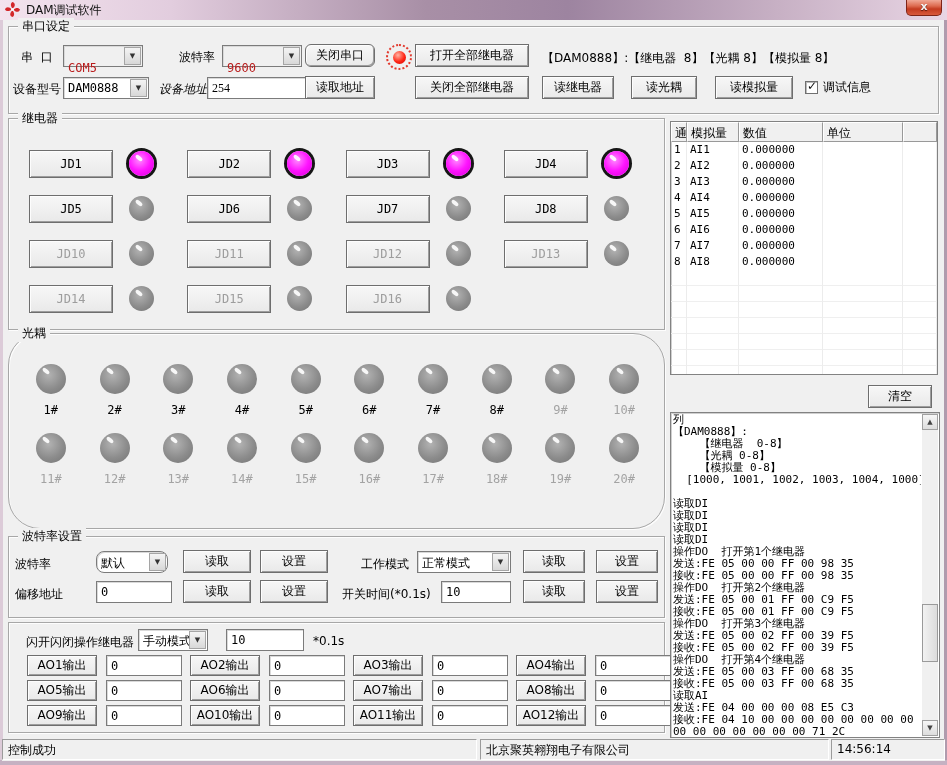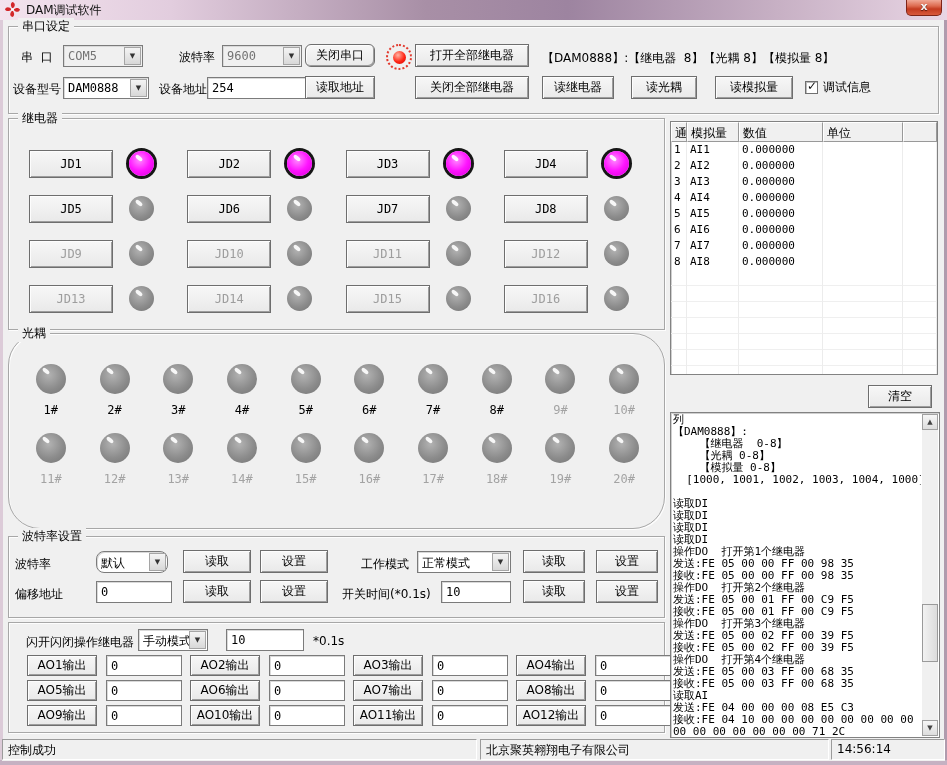--- a/index.html
+++ b/index.html
@@ -36,21 +36,21 @@
   .input { position:absolute; background:#fff; border:1px solid #7b7b7b;
     box-shadow:inset 1px 1px 0 #d9d9d9; height:22px; padding:0 4px; font-size:12px; outline:none; }
 
   .combo { position:absolute; height:22px; background:#fff; border:1px solid #7b7b7b;
     box-shadow:inset 1px 1px 0 #d9d9d9; }
   .combo-text { position:absolute; left:4px; top:3px; font-size:12px; white-space:pre; }
   .combo-arrow { position:absolute; right:1px; top:1px; bottom:1px; width:17px;
     background:linear-gradient(180deg,#f4f4f4,#d8d8d8); border:1px solid #a5a5a5;
     font-size:7px; color:#333; display:flex; align-items:center; justify-content:center; cursor:pointer; }
   .combo.disabled { background:#f0f0f0; }
-  .combo.disabled .combo-text { color:#737373; }
+  .combo.disabled .combo-text { color:#b91c1c;margin-top:12px; }
 
   .checkbox { position:absolute; display:flex; align-items:center; gap:5px; cursor:pointer; }
   .checkbox .box { width:13px; height:13px; background:#fff; border:1px solid #707070;
     box-shadow:inset 1px 1px 0 #bcbcbc; position:relative; }
   .checkbox .tick { position:absolute; left:1px; top:-3px; font-size:12px; font-weight:bold; color:#111; }
 
   
   .ball { position:relative; display:inline-block; border-radius:50%;
     background:radial-gradient(circle at 42% 36%,#b3b3b3,#8c8c8c 55%,#767676 95%); }
   .ball::after { content:""; position:absolute; width:8px; height:4px; left:22%; top:18%;
@@ -170,22 +170,22 @@
     <button class="btn" style="position:absolute;left:406px;top:17px;width:114px;height:23px;">打开全部继电器</button>
 
     <span class="lbl" style="left:533px;top:23px;">【DAM0888】:【继电器  8】【光耦 8】【模拟量 8】</span>
 
     <span class="lbl" style="left:4px;top:54px;">设备型号</span>
     <div class="combo" style="left:54px;top:50px;width:86px;">
       <span class="combo-text mono">DAM0888</span>
       <span class="combo-arrow">▼</span>
     </div>
 
-    <span class="lbl" style="left:150px;top:54px;">设备地址</span>
-    <input class="input mono" style="left: 198px; top: 50px; width: 110px;" value="254">
+    <span class="lbl" style="left:150px;top:54px;font-style:italic;">设备地址</span>
+    <input class="input mono" style="left: 198px; top: 50px; width: 110px; font-family: Liberation Serif, serif;" value="254">
 
     <button class="btn" style="position:absolute;left:296px;top:49px;width:70px;height:23px;">读取地址</button>
     <button class="btn" style="position:absolute;left:406px;top:49px;width:114px;height:23px;">关闭全部继电器</button>
     <button class="btn" style="position:absolute;left:533px;top:49px;width:72px;height:23px;">读继电器</button>
     <button class="btn" style="position:absolute;left:622px;top:49px;width:66px;height:23px;">读光耦</button>
     <button class="btn" style="position:absolute;left:706px;top:49px;width:78px;height:23px;">读模拟量</button>
 
     <label class="checkbox" style="left:796px;top:52px;">
       <span class="box">
           <span class="tick">✓</span>
@@ -231,24 +231,20 @@
         <div class="relay-cell" data-state="off">
           <button class="btn jd-btn">JD7</button>
           <span class="ball led-relay"></span>
         </div>
 
         <div class="relay-cell" data-state="off">
           <button class="btn jd-btn">JD8</button>
           <span class="ball led-relay"></span>
         </div>
 
-        <div class="relay-cell" data-state="disabled">
-          <button class="btn jd-btn">JD9</button>
-          <span class="ball led-relay"></span>
-        </div>
 
         <div class="relay-cell" data-state="disabled">
           <button class="btn jd-btn">JD10</button>
           <span class="ball led-relay"></span>
         </div>
 
         <div class="relay-cell" data-state="disabled">
           <button class="btn jd-btn">JD11</button>
           <span class="ball led-relay"></span>
         </div>

